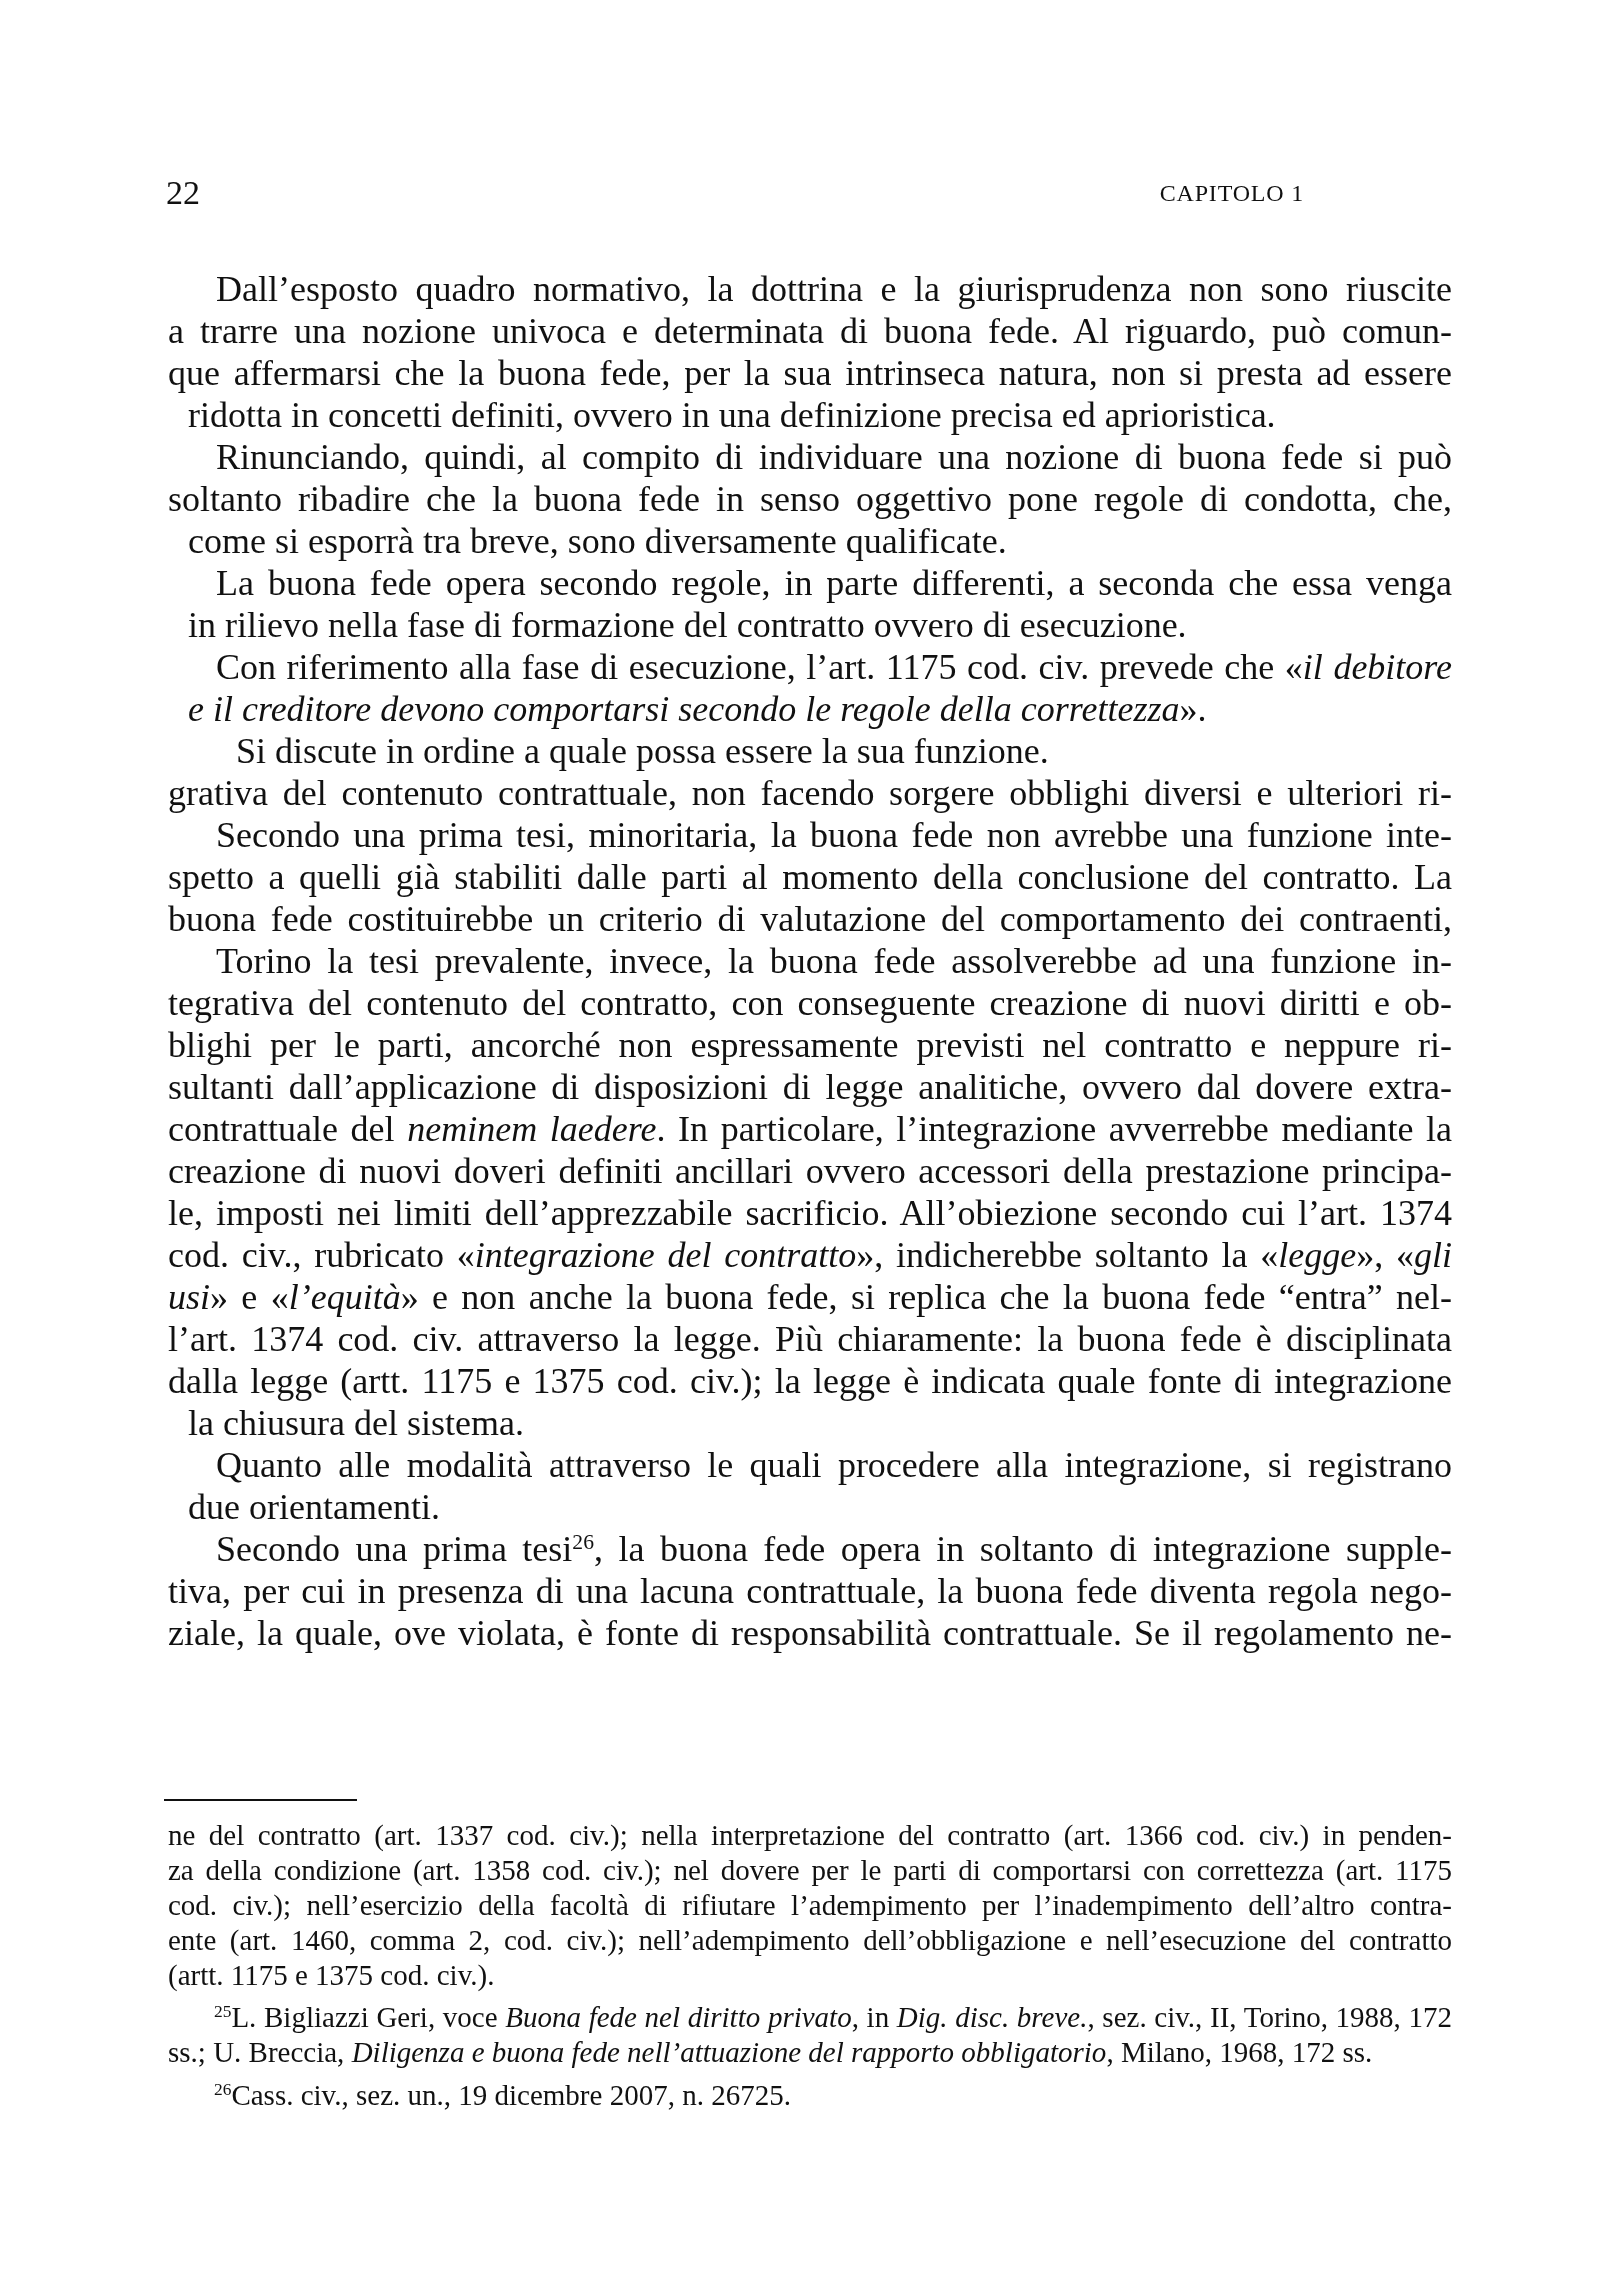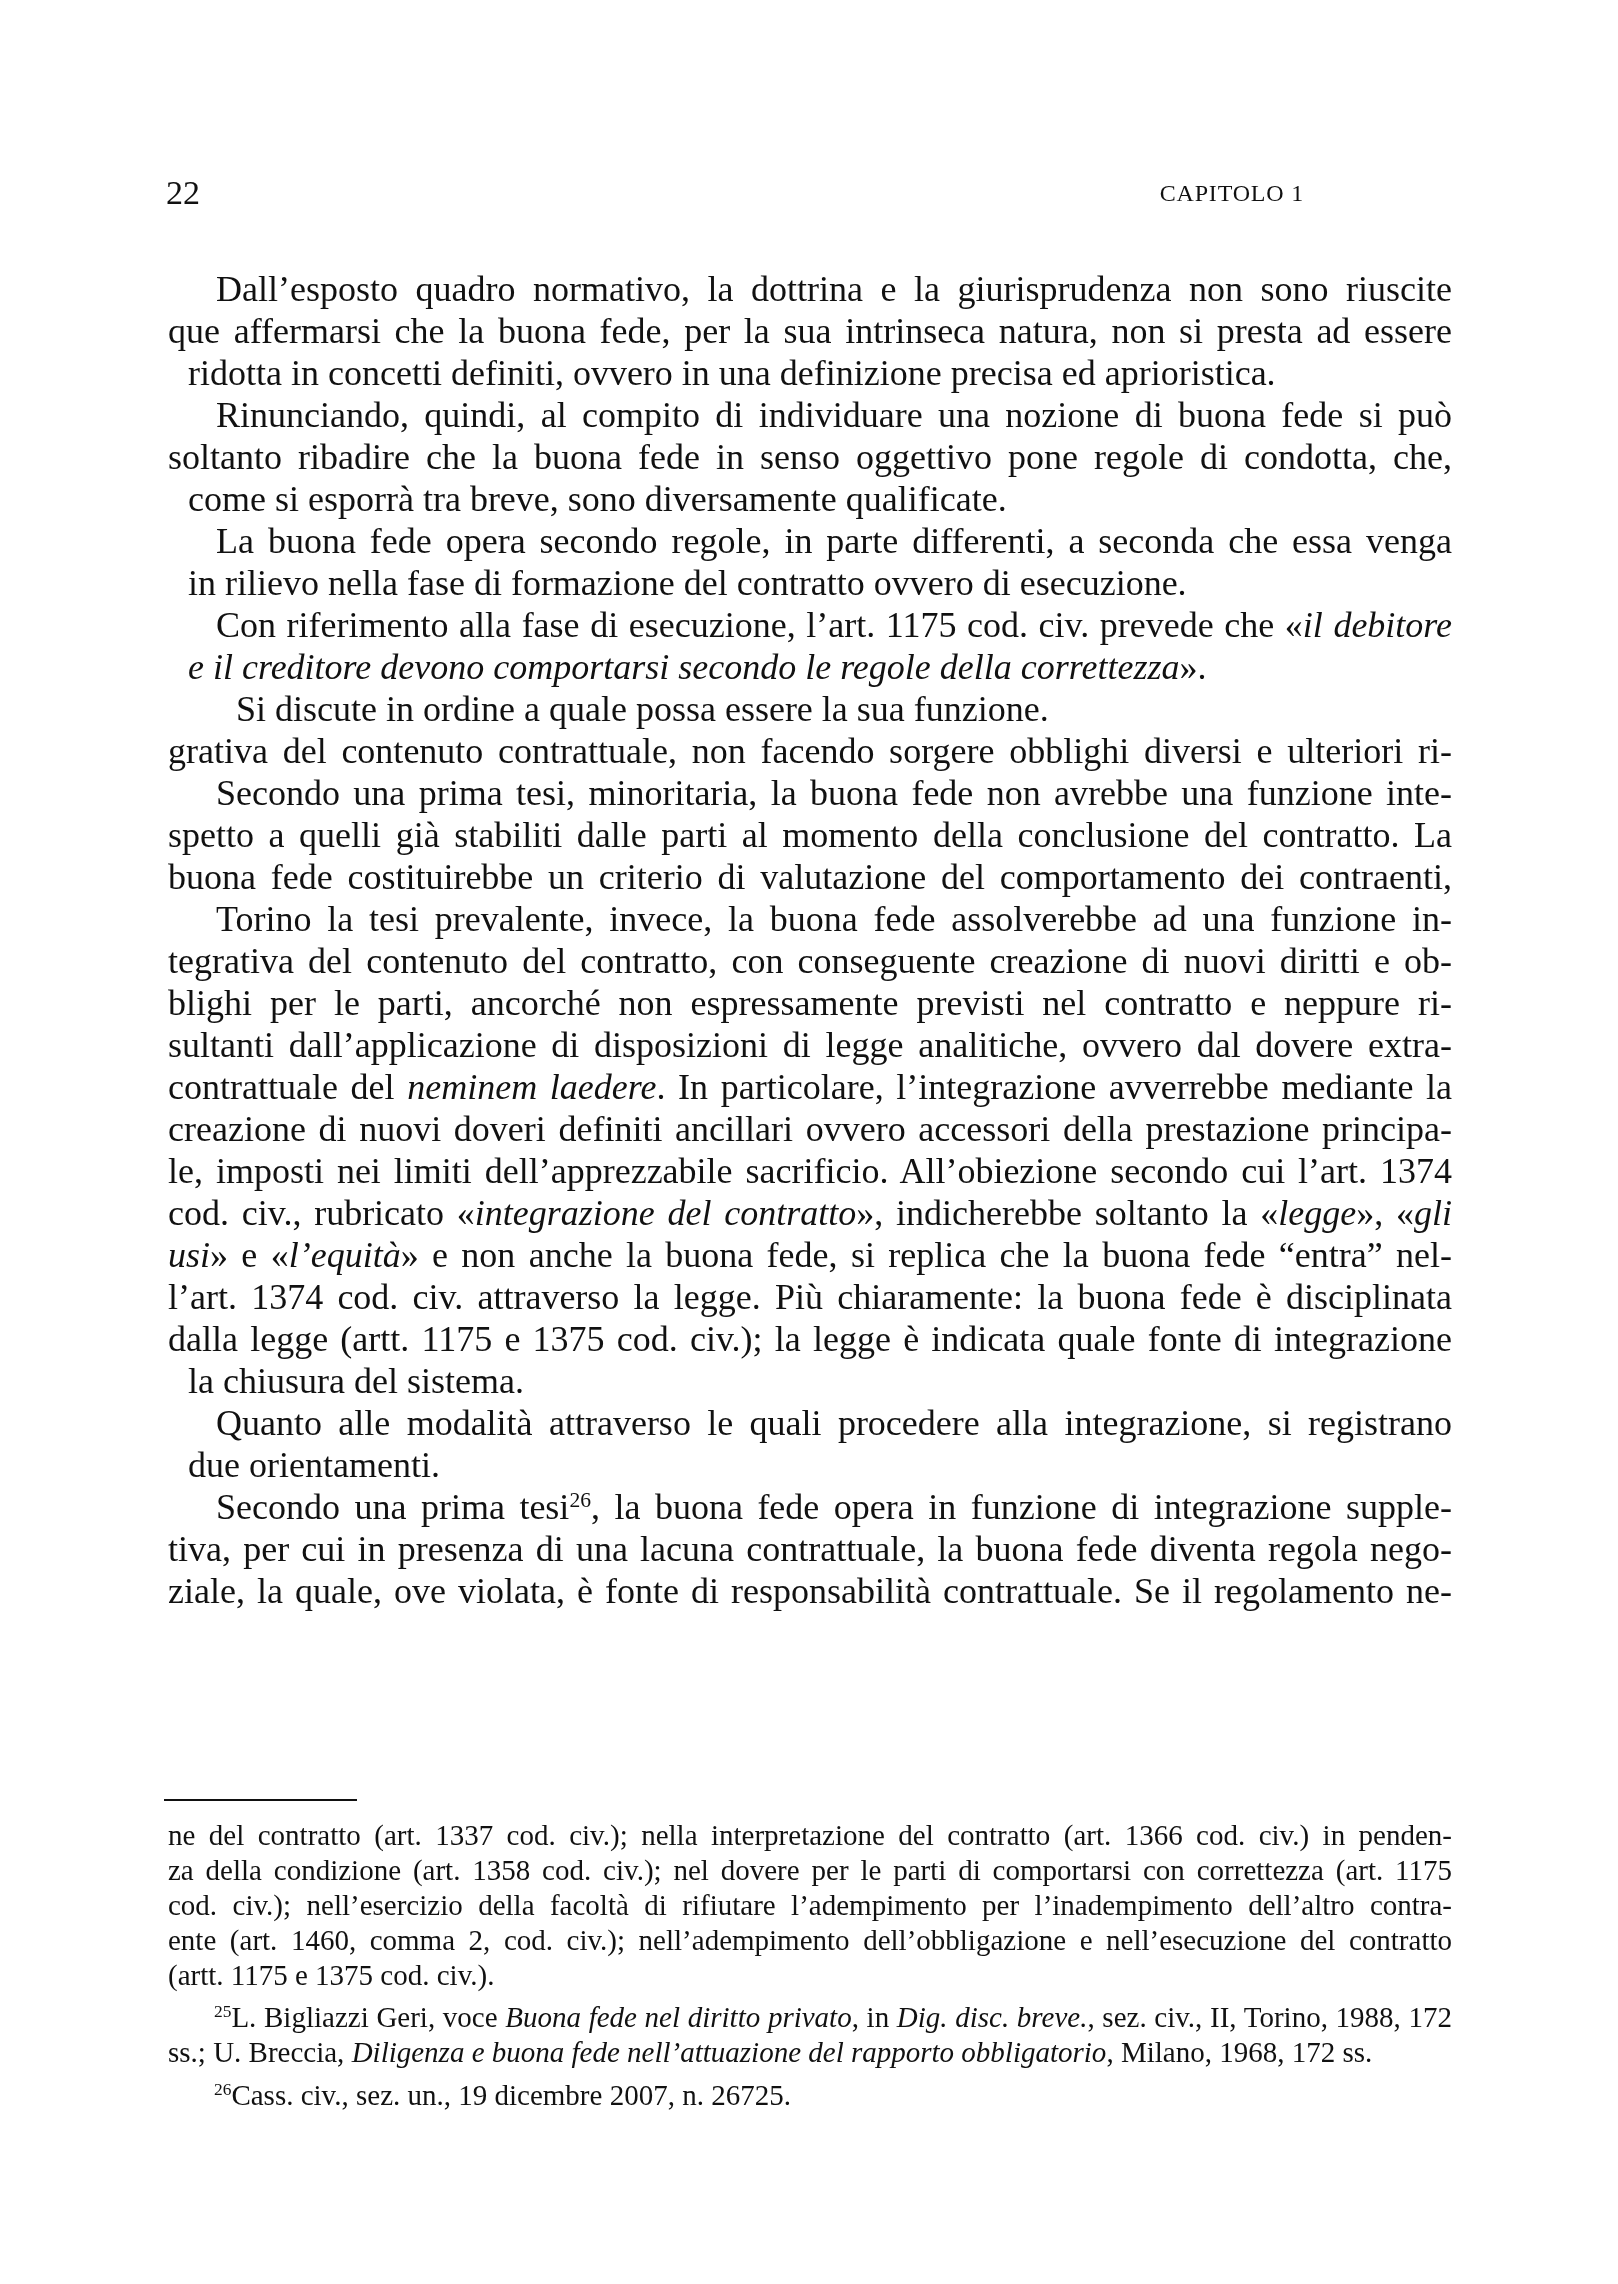--- a/index.html
+++ b/index.html
@@ -26,20 +26,21 @@
 </style>
 </head>
 <body>
 
 <div class="page">
   <div class="running-head page-number">22</div>
   <div class="running-head chapter-label">CAPITOLO 1</div>
 
   <div class="body-text" id="body-text">
       <span class="line indent"><span>Dall’esposto quadro normativo, la dottrina e la giurisprudenza non sono riuscite</span></span>
+      <span class="line"><span>a trarre una nozione univoca e determinata di buona fede. Al riguardo, può comun-</span></span>
       <span class="line"><span>que affermarsi che la buona fede, per la sua intrinseca natura, non si presta ad essere</span></span>
       <span class="line last"><span>ridotta in concetti definiti, ovvero in una definizione precisa ed aprioristica.</span></span>
       <span class="line indent"><span>Rinunciando, quindi, al compito di individuare una nozione di buona fede si può</span></span>
       <span class="line"><span>soltanto ribadire che la buona fede in senso oggettivo pone regole di condotta, che,</span></span>
       <span class="line last"><span>come si esporrà tra breve, sono diversamente qualificate.</span></span>
       <span class="line indent"><span>La buona fede opera secondo regole, in parte differenti, a seconda che essa venga</span></span>
       <span class="line last"><span>in rilievo nella fase di formazione del contratto ovvero di esecuzione.</span></span>
       <span class="line indent"><span>Con riferimento alla fase di esecuzione, l’art. 1175 cod. civ. prevede che «</span><i>il debitore</i></span>
       <span class="line last"><i>e il creditore devono comportarsi secondo le regole della correttezza</i><span>».</span></span>
       <span class="line indent last"><span>Si discute in ordine a quale possa essere la sua funzione.</span></span>
@@ -54,21 +55,21 @@
       <span class="line"><span>contrattuale del </span><i>neminem laedere</i><span>. In particolare, l’integrazione avverrebbe mediante la</span></span>
       <span class="line"><span>creazione di nuovi doveri definiti ancillari ovvero accessori della prestazione principa-</span></span>
       <span class="line"><span>le, imposti nei limiti dell’apprezzabile sacrificio. All’obiezione secondo cui l’art. 1374</span></span>
       <span class="line"><span>cod. civ., rubricato «</span><i>integrazione del contratto</i><span>», indicherebbe soltanto la «</span><i>legge</i><span>», «</span><i>gli</i></span>
       <span class="line"><i>usi</i><span>» e «</span><i>l’equità</i><span>» e non anche la buona fede, si replica che la buona fede “entra” nel-</span></span>
       <span class="line"><span>l’art. 1374 cod. civ. attraverso la legge. Più chiaramente: la buona fede è disciplinata</span></span>
       <span class="line"><span>dalla legge (artt. 1175 e 1375 cod. civ.); la legge è indicata quale fonte di integrazione</span></span>
       <span class="line last"><span>la chiusura del sistema.</span></span>
       <span class="line indent"><span>Quanto alle modalità attraverso le quali procedere alla integrazione, si registrano</span></span>
       <span class="line last"><span>due orientamenti.</span></span>
-      <span class="line indent"><span>Secondo una prima tesi</span><sup>26</sup><span>, la buona fede opera in funzione di integrazione supple-</span></span>
+      <span class="line indent"><span>Secondo una prima tesi</span><sup>26</sup><span>, la buona fede opera in soltanto di integrazione supple-</span></span>
       <span class="line"><span>tiva, per cui in presenza di una lacuna contrattuale, la buona fede diventa regola nego-</span></span>
       <span class="line"><span>ziale, la quale, ove violata, è fonte di responsabilità contrattuale. Se il regolamento ne-</span></span>
     </div>
 
   <div class="footnote-rule"></div>
   <div class="footnotes" id="footnotes">
       <span class="fline"><span>ne del contratto (art. 1337 cod. civ.); nella interpretazione del contratto (art. 1366 cod. civ.) in penden-</span></span>
       <span class="fline"><span>za della condizione (art. 1358 cod. civ.); nel dovere per le parti di comportarsi con correttezza (art. 1175</span></span>
       <span class="fline"><span>cod. civ.); nell’esercizio della facoltà di rifiutare l’adempimento per l’inadempimento dell’altro contra-</span></span>
       <span class="fline"><span>ente (art. 1460, comma 2, cod. civ.); nell’adempimento dell’obbligazione e nell’esecuzione del contratto</span></span>

